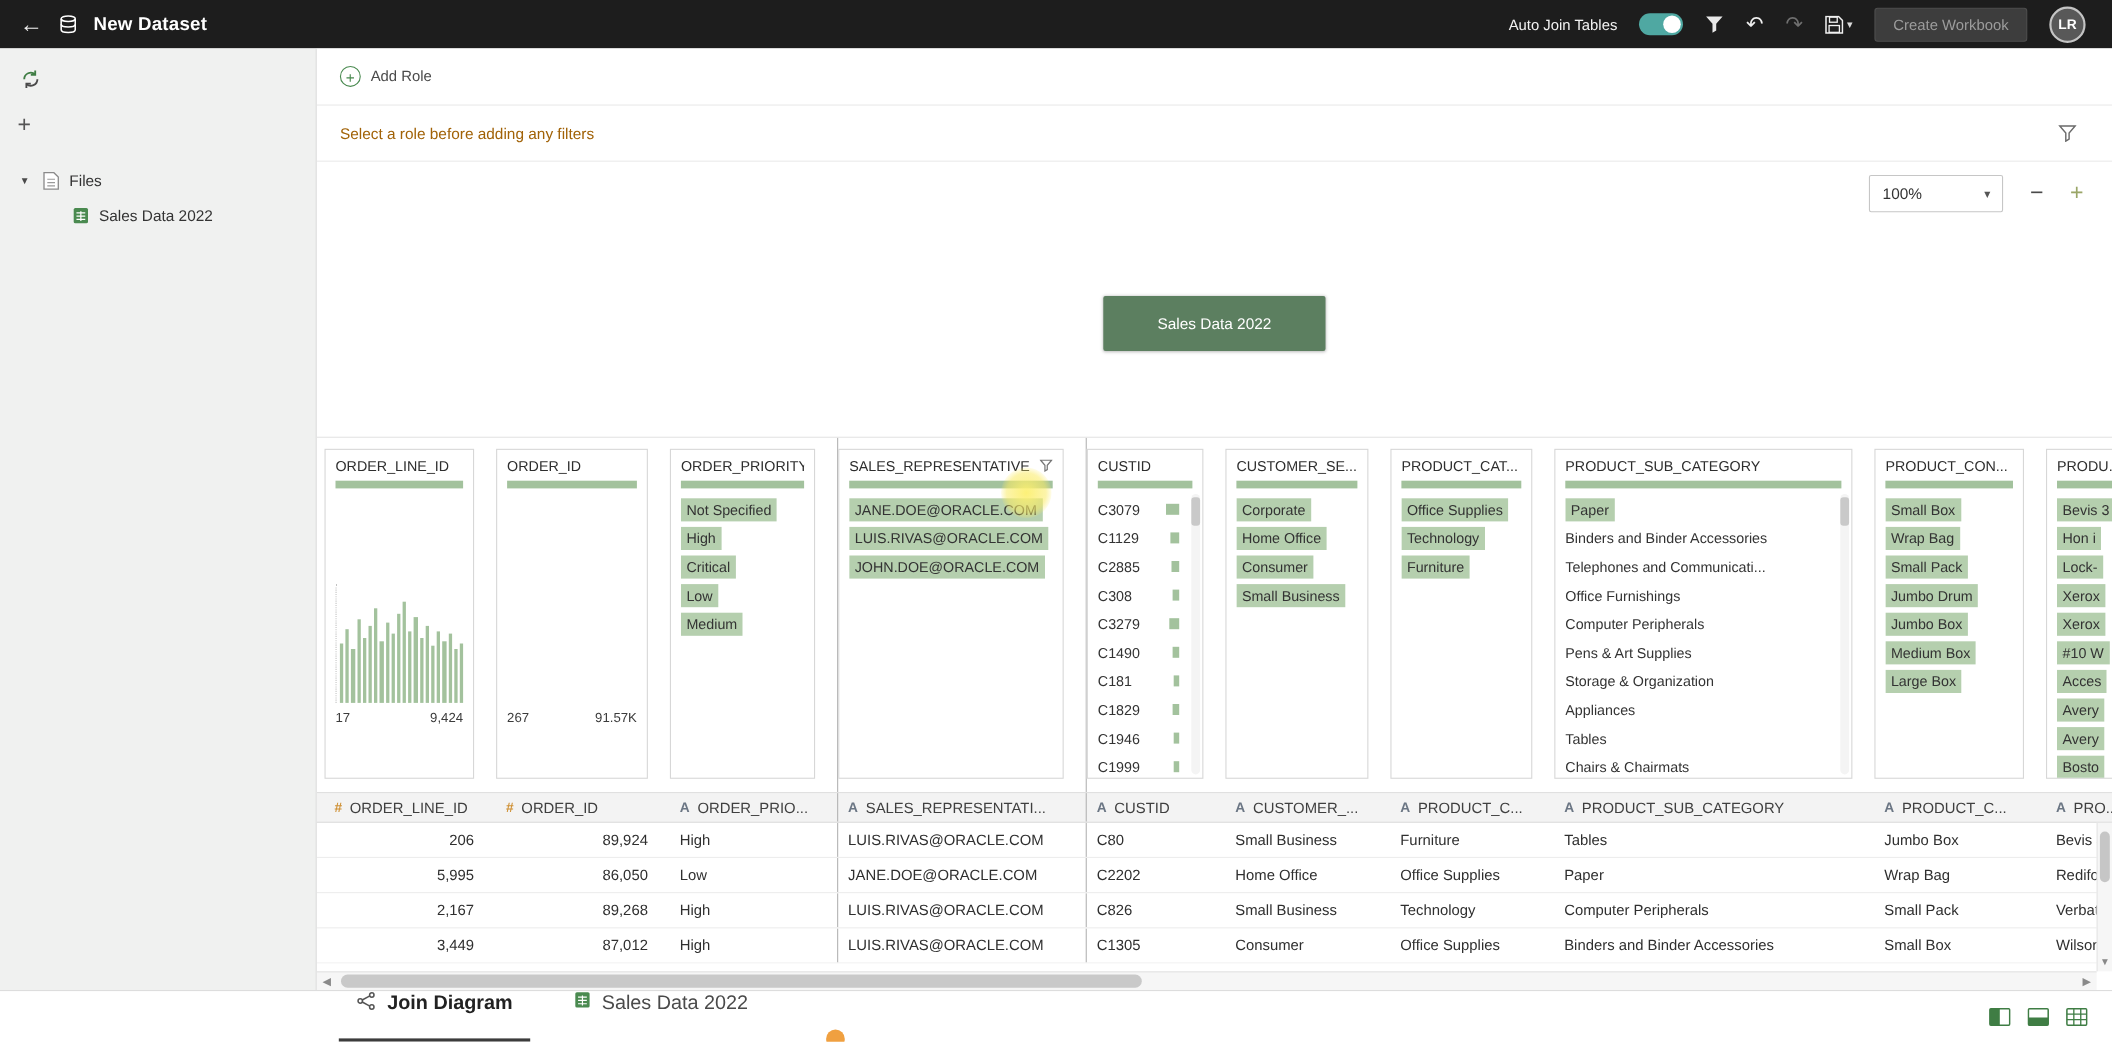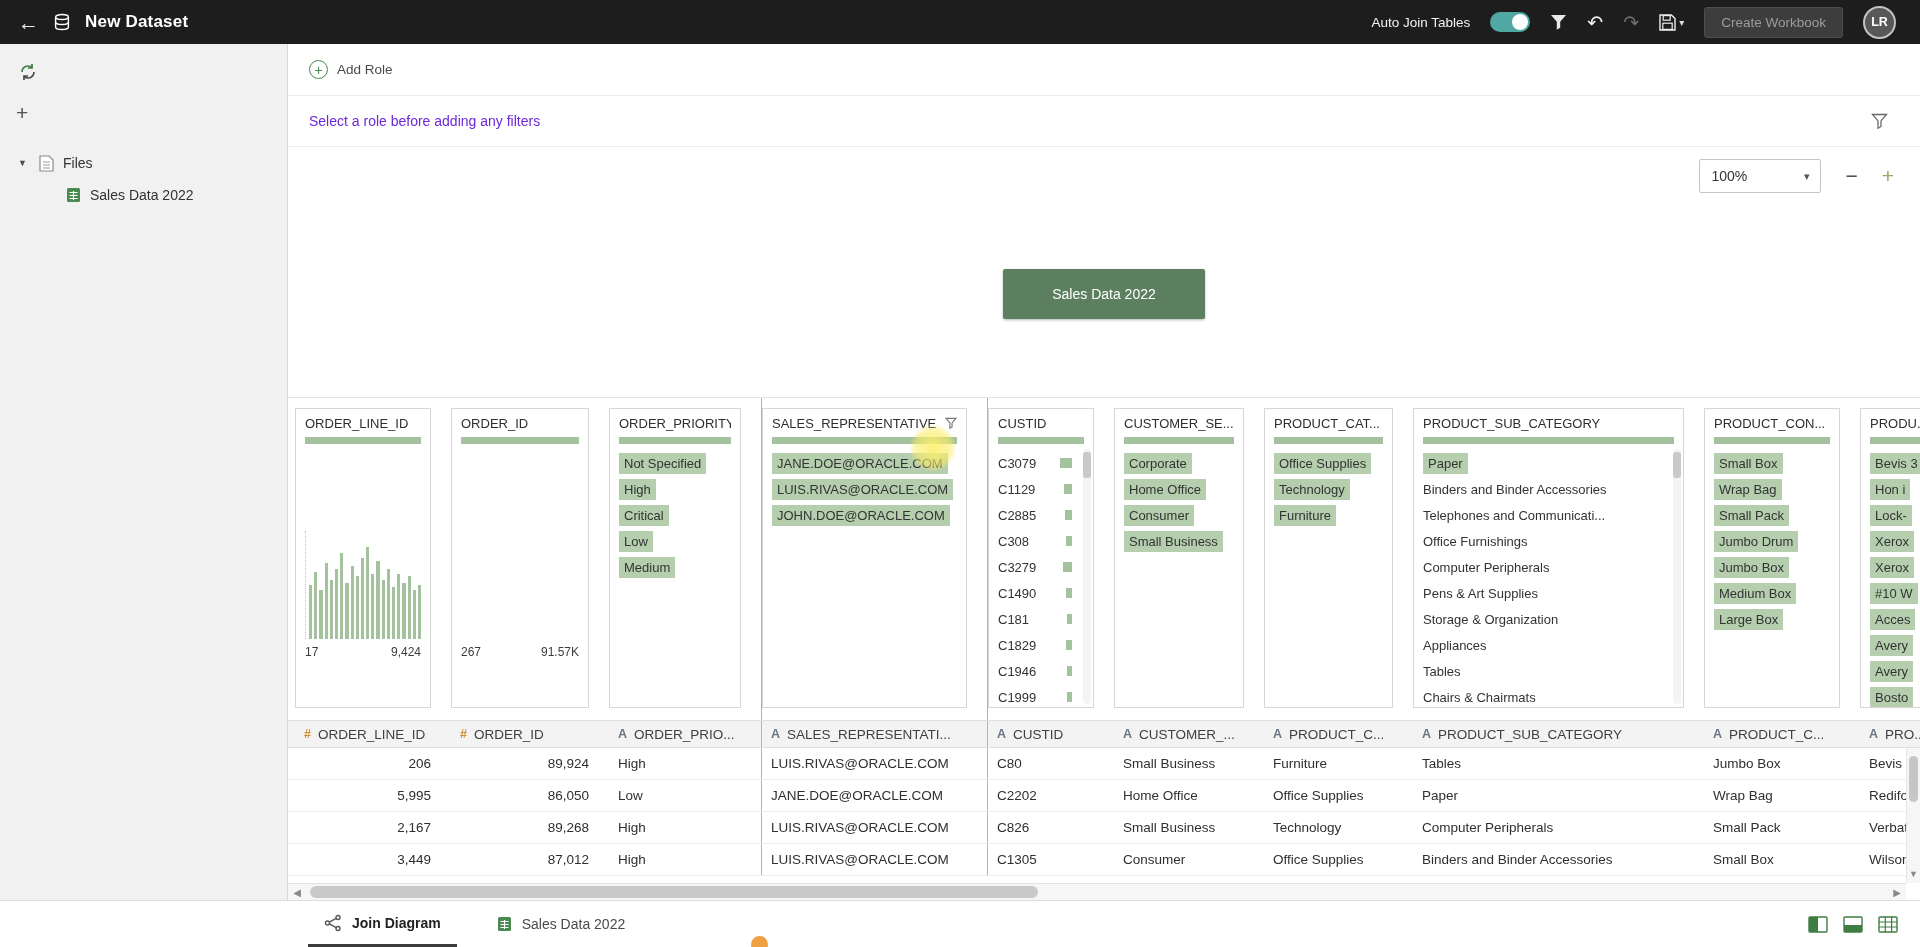--- a/index.html
+++ b/index.html
@@ -45,21 +45,21 @@
   .tree-expander{font-size:9px;color:#4a4a4a;width:12px}
   .tree-child{padding-left:66px}
 
   .main{flex:1;position:relative;background:#fff;overflow:hidden}
 
   
   .roles-row{height:52px;display:flex;align-items:center;gap:9px;padding-left:21px;border-bottom:1px solid #eaeaea}
   .addrole-circle{width:19px;height:19px;border-radius:50%;border:1.6px solid #4a8a50;color:#4a8a50;
     display:flex;align-items:center;justify-content:center;font-size:14px;line-height:1;cursor:pointer}
   .addrole-label{font-size:13.5px;color:#4a4a4a}
-  .filter-row{height:51px;display:flex;align-items:center;padding:0 32px 0 21px;border-bottom:1px solid #eaeaea;color:#6d28d9;font-size:14px}
+  .filter-row{height:51px;display:flex;align-items:center;padding:0 32px 0 21px;border-bottom:1px solid #eaeaea;color:#a16207;font-size:14px}
   .filter-row .fr-funnel{margin-left:auto;cursor:pointer;display:flex}
 
   
   .diagram{height:251px;position:relative;border-bottom:1px solid #e4e4e4}
   .zoombar{position:absolute;top:12px;right:26px;display:flex;align-items:center;gap:24px}
   .zoom-select{width:122px;height:34px;border:1px solid #c6c6c6;border-radius:2px;display:flex;align-items:center;
     padding:0 11px;font-size:14px;color:#333;background:#fff;cursor:pointer}
   .zoom-select .zcaret{margin-left:auto;color:#555;font-size:11px}
   .zoom-minus{font-size:21px;color:#4a4a4a;cursor:pointer}
   .zoom-plus{font-size:21px;color:#9aa668;cursor:pointer}
@@ -111,21 +111,21 @@
   .vs-thumb{width:9px;height:46px;margin-top:8px;background:#c6c6c6;border-radius:5px;cursor:pointer}
   .vs-down{margin-top:auto;font-size:9px;color:#888;padding-bottom:4px;cursor:pointer}
   .hscroll{position:absolute;left:0;right:14px;bottom:0;height:17px;background:#f6f6f6;border-top:1px solid #e3e3e3;
     display:flex;align-items:center}
   .hs-arrow{width:18px;text-align:center;color:#8a8a8a;font-size:10px;cursor:pointer;flex:0 0 auto}
   .hs-track{flex:1;height:100%;position:relative}
   .hs-thumb{position:absolute;left:4px;top:2px;height:12px;width:46%;background:#c9c9c9;border-radius:6px;cursor:pointer}
 
   
   .bottombar{height:47px;border-top:1px solid #ddd;display:flex;align-items:center;background:#fff;padding-left:308px}
-  .tab{display:flex;align-items:center;gap:10px;height:100%;padding:0 16px;font-size:14px;color:#4a4a4a;cursor:pointer;white-space:nowrap}
+  .tab{display:flex;gap:10px;height:100%;padding:0 16px;font-size:18px;color:#4a4a4a;cursor:pointer;white-space:nowrap}
   .tab.active{font-weight:700;color:#222;border-bottom:3px solid #3c3c3c}
   .tab + .tab{margin-left:24px}
   .bb-right{margin-left:auto;display:flex;align-items:center;gap:15px;padding-right:22px}
   .bb-ico{display:flex;cursor:pointer}
   .orange-dot{position:absolute;left:751px;top:936px;width:17px;height:17px;border-radius:50%;background:#f0a040;z-index:50}
 </style>
 </head>
 <body>
 
 <div class="topbar">

